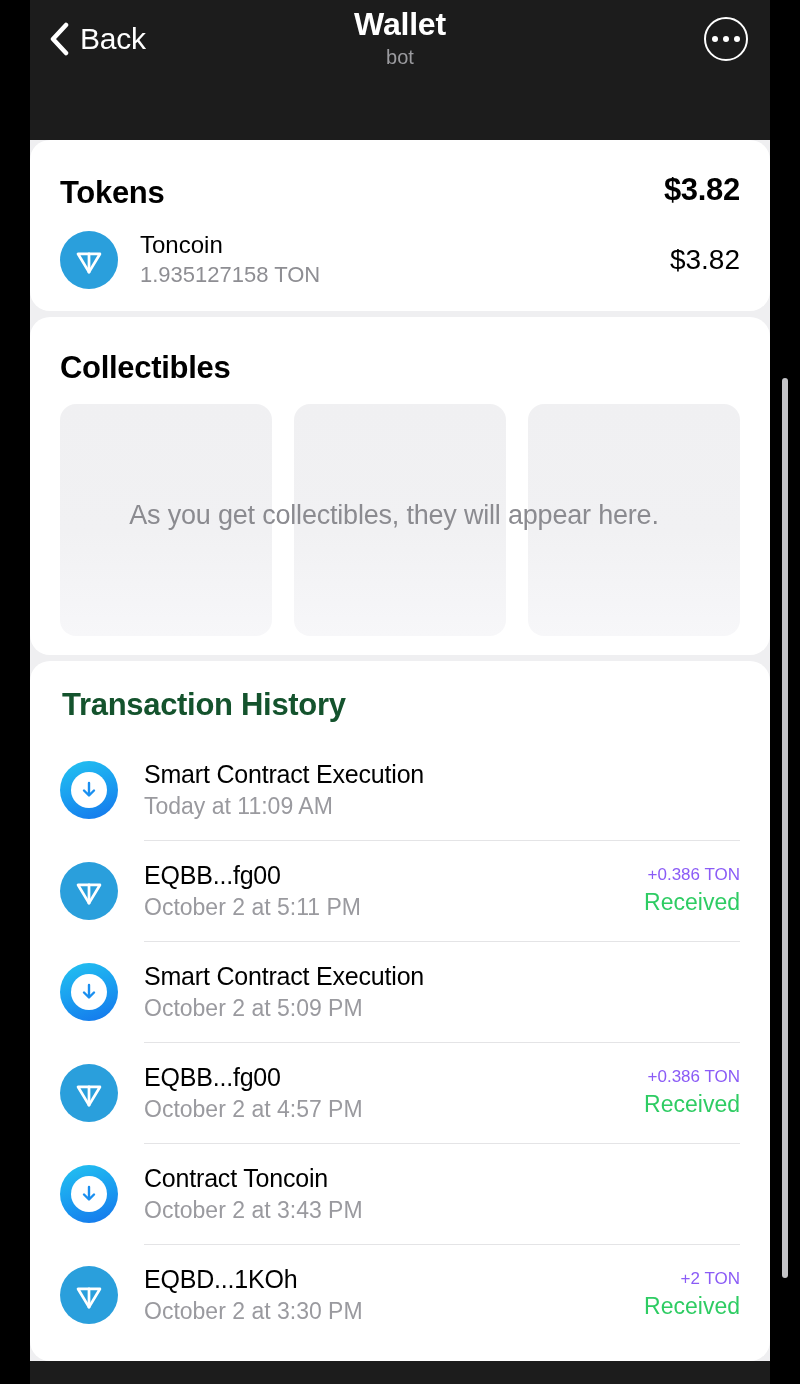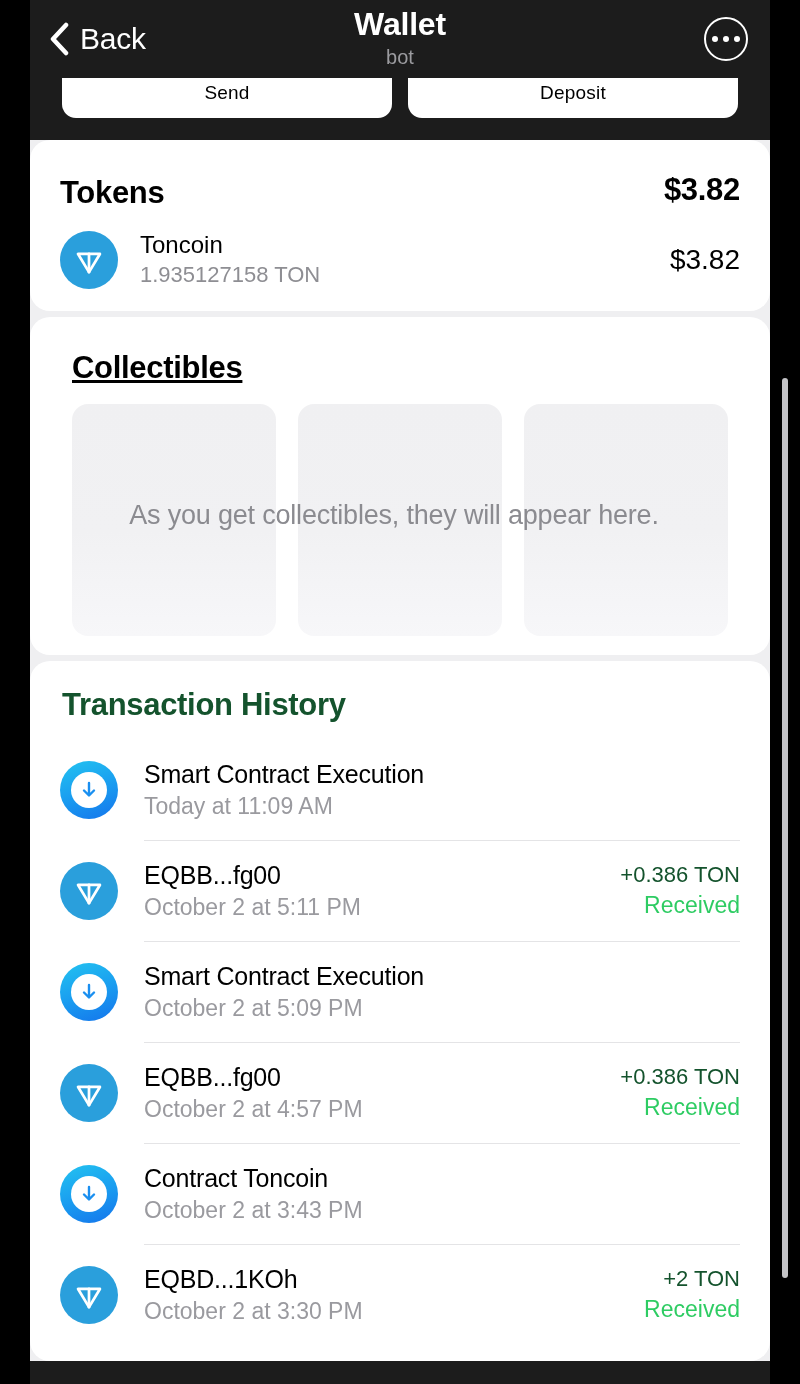--- a/index.html
+++ b/index.html
@@ -41,21 +41,21 @@
   .cards {
     position:absolute; left:0; top:140px; width:740px;
     background:#efeff1;
   }
   .card {
     background:#fff;
     border-radius:20px;
     position:relative;
   }
   .card.tokens   { border-radius:20px 20px 20px 20px; padding:28px 30px 22px; }
-  .card.collect  { border-radius:20px; margin-top:6px; padding:26px 42px 0; height:338px; overflow:hidden;text-decoration:underline; }
+  .card.collect  { border-radius:20px; margin-top:6px; padding:26px 30px 0; height:338px; overflow:hidden; }
   .card.history  { border-radius:20px; margin-top:6px; padding:26px 0 0; min-height:700px; }
 
   .card-head {
     display:flex; align-items:center; justify-content:space-between;
   }
   .card-title {
     font-size:31px; font-weight:bold; color:#000; letter-spacing:-.3px;margin-top:7px;
   }
   .card-total {
     font-size:31px; font-weight:bold; color:#000; letter-spacing:-.3px;
@@ -121,21 +121,21 @@
   .tx-body {
     flex:1; margin-left:26px; display:flex; align-items:center;
     height:100%;
     border-top:1px solid #e4e4e6;
   }
   .tx-row.first .tx-body { border-top:none; }
   .tx-text { flex:1; }
   .tx-title { font-size:25px; color:#000; line-height:1.2; letter-spacing:-.2px; }
   .tx-date  { font-size:23px; color:#9a9a9f; line-height:1.25; margin-top:3px; }
   .tx-right { text-align:right; }
-  .tx-amount { font-size:22px; color:#14532d; line-height:1.2; }
+  .tx-amount { font-size:17px; color:#8b5cf6; line-height:1.2; }
   .tx-status { font-size:23px; color:#2ecc63; line-height:1.25; margin-top:3px; }
 
   
   .header {
     position:absolute; left:30px; top:0; width:740px; height:78px;
     background:#1c1c1c;
     display:flex; align-items:center;
     z-index:20;
   }
   .back {
@@ -167,28 +167,20 @@
     z-index:15;
   }
 </style>
 </head>
 <body>
 
 <div class="phone">
 
   <div class="scroll-area">
 
-    <div class="actions">
-      <div class="action-btn">
-        <span>Send</span>
-      </div>
-      <div class="action-btn">
-        <span>Deposit</span>
-      </div>
-    </div>
 
     <div class="cards">
 
       <div class="card tokens">
         <div class="card-head">
           <div class="card-title">Tokens</div>
           <div class="card-total">$3.82</div>
         </div>
         <div class="token-row">
           <div class="ton-logo">

